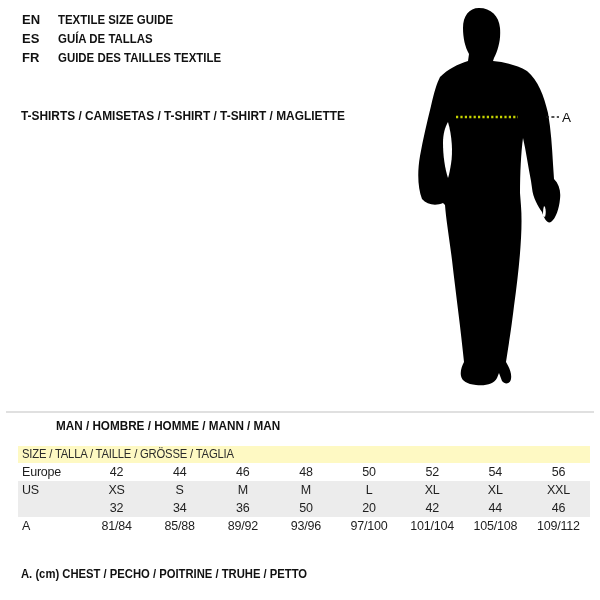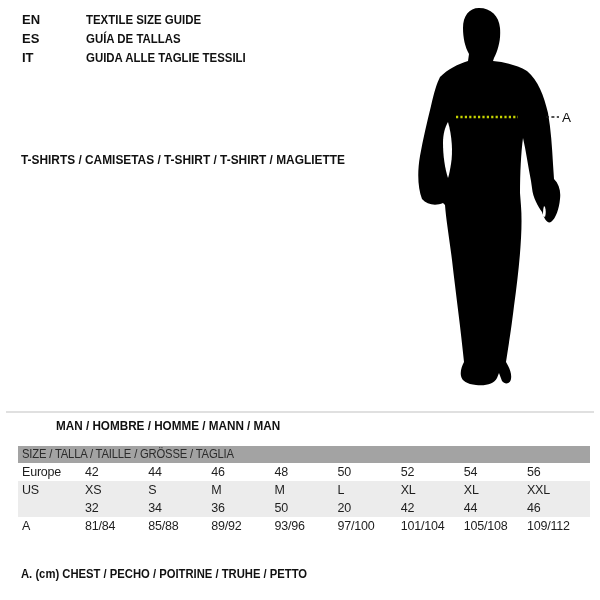--- a/index.html
+++ b/index.html
@@ -6,62 +6,62 @@
   html,body { width:600px; height:600px; background:#ffffff; overflow:hidden;
               font-family:"Liberation Sans", sans-serif; color:#111; }
   .abs { position:absolute; }
 
   
   .cx { display:inline-block; transform:scaleX(.88); transform-origin:0 50%; white-space:nowrap; }
   .cx9 { display:inline-block; transform:scaleX(.9); transform-origin:0 50%; white-space:nowrap; }
 
   
   .langs { left:22px; top:11px; font-size:13px; font-weight:700; }
-  .lang-row { display:flex; height:18.8px; line-height:18.8px;gap:28px; }
+  .lang-row { display:flex; height:18.8px; line-height:18.8px; }
   .lang-code { width:36px; }
 
   
   .cats { left:21px; top:106px; font-size:13.5px; font-weight:700; }
-  .cat-line { height:19px; line-height:19px;margin-top:44px; }
+  .cat-line { height:19px; line-height:19px; }
 
   
   .figure { left:390px; top:0; width:210px; height:400px; }
 
   
   .divider { left:6px; top:411px; width:588px; height:2px; background:#e0e0e0; }
 
   
   .section-title { left:21px; top:419px; font-size:13px; font-weight:700; height:14px; line-height:14px;padding-left:35px; }
 
   
   .size-table { left:18px; top:446px; width:572px; font-size:12.5px; color:#1e1e1e; letter-spacing:-0.2px; }
-  .t-header { height:17px; line-height:17px; background:#a3a3a3; padding-left:4px; color:#2b2b2b; }
+  .t-header { height:17px; line-height:17px; background:#fef9c3; padding-left:4px; color:#2b2b2b; }
   .t-row { display:flex; height:18px; line-height:18px; }
   .t-row.shaded { background:#ececec; }
   .t-label { width:67px; padding-left:4px; }
-  .t-cell { flex:1; }
+  .t-cell { flex:1; text-align:center; }
 
   
   .footnote { left:21px; top:567px; font-size:12.5px; font-weight:700; height:15px; line-height:15px; }
 </style>
 </head>
 <body>
 
 <div class="abs langs">
   <div class="lang-row">
     <span class="lang-code">EN</span>
     <span class="cx">TEXTILE SIZE GUIDE</span>
   </div>
   <div class="lang-row">
     <span class="lang-code">ES</span>
     <span class="cx">GUÍA DE TALLAS</span>
   </div>
   <div class="lang-row">
-    <span class="lang-code">IT</span>
-    <span class="cx">GUIDA ALLE TAGLIE TESSILI</span>
+    <span class="lang-code">FR</span>
+    <span class="cx">GUIDE DES TAILLES TEXTILE</span>
   </div>
 </div>
 
 <div class="abs cats">
   <div class="cat-line"><span class="cx">T-SHIRTS / CAMISETAS / T-SHIRT / T-SHIRT / MAGLIETTE</span></div>
 </div>
 
 <div class="abs figure">
   <svg width="210" height="400" viewBox="390 0 210 400">
 

